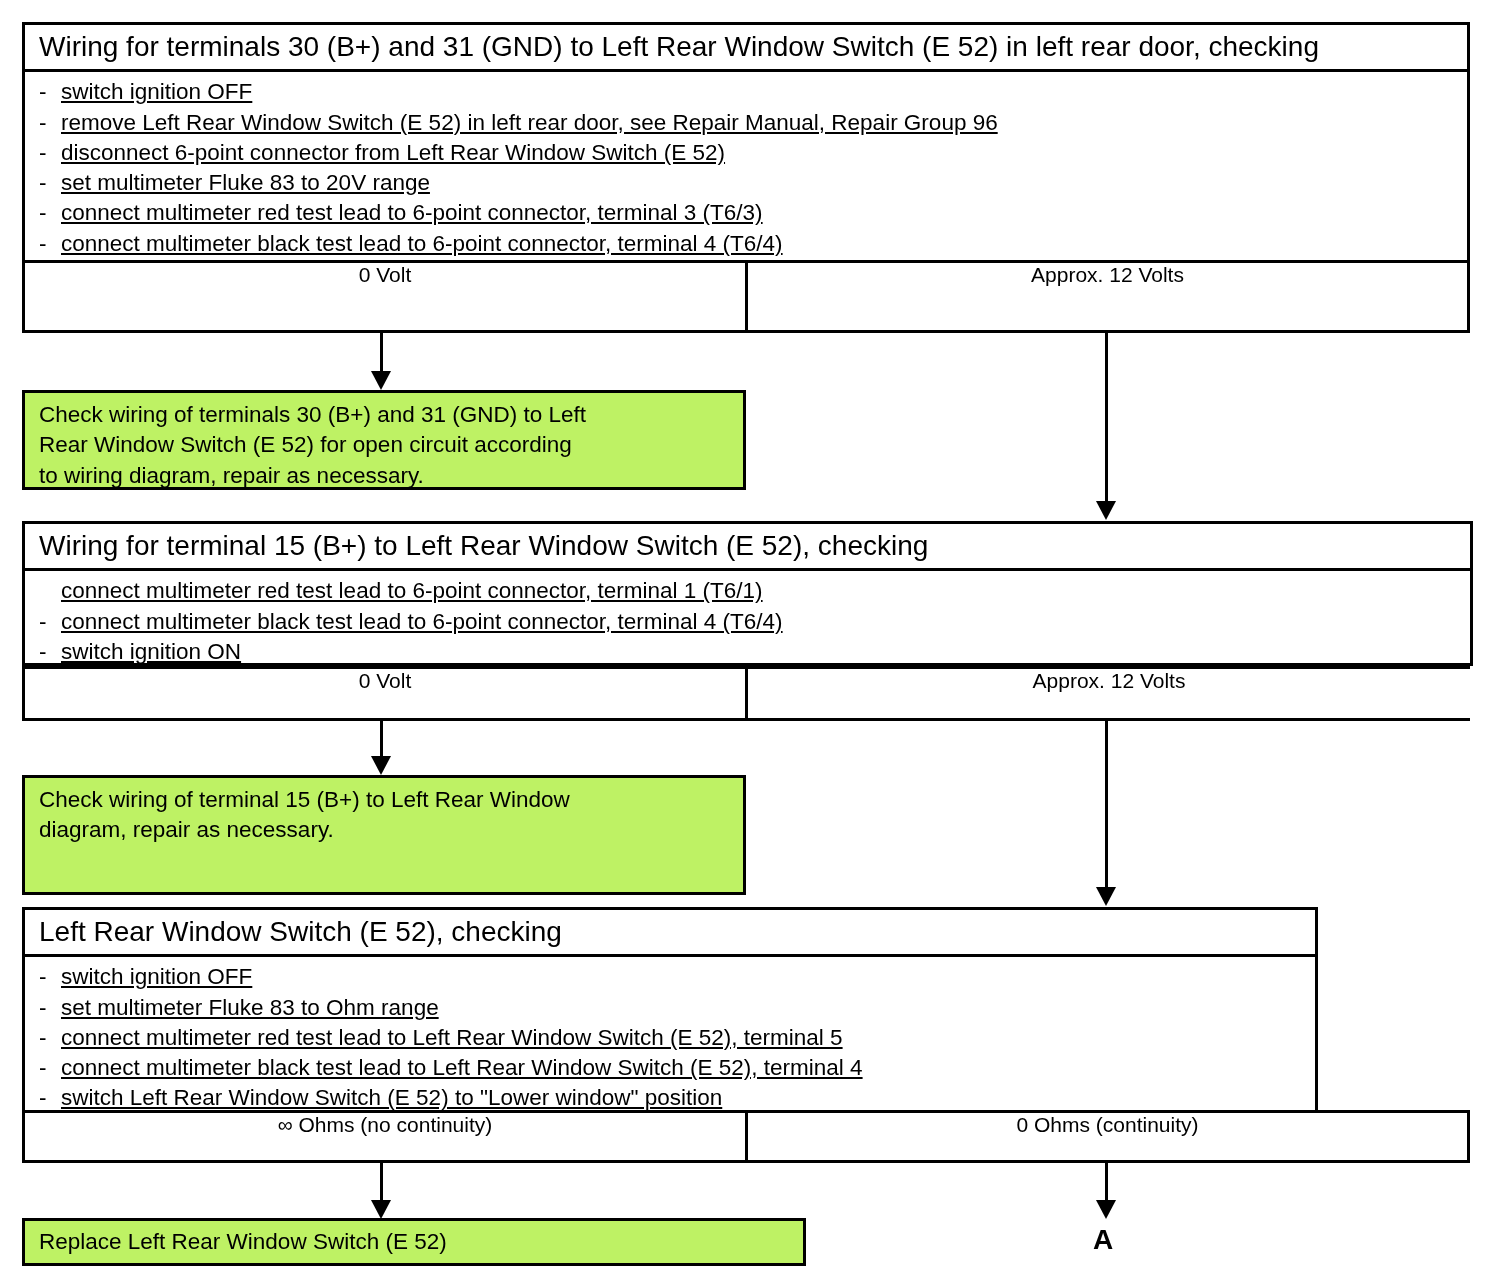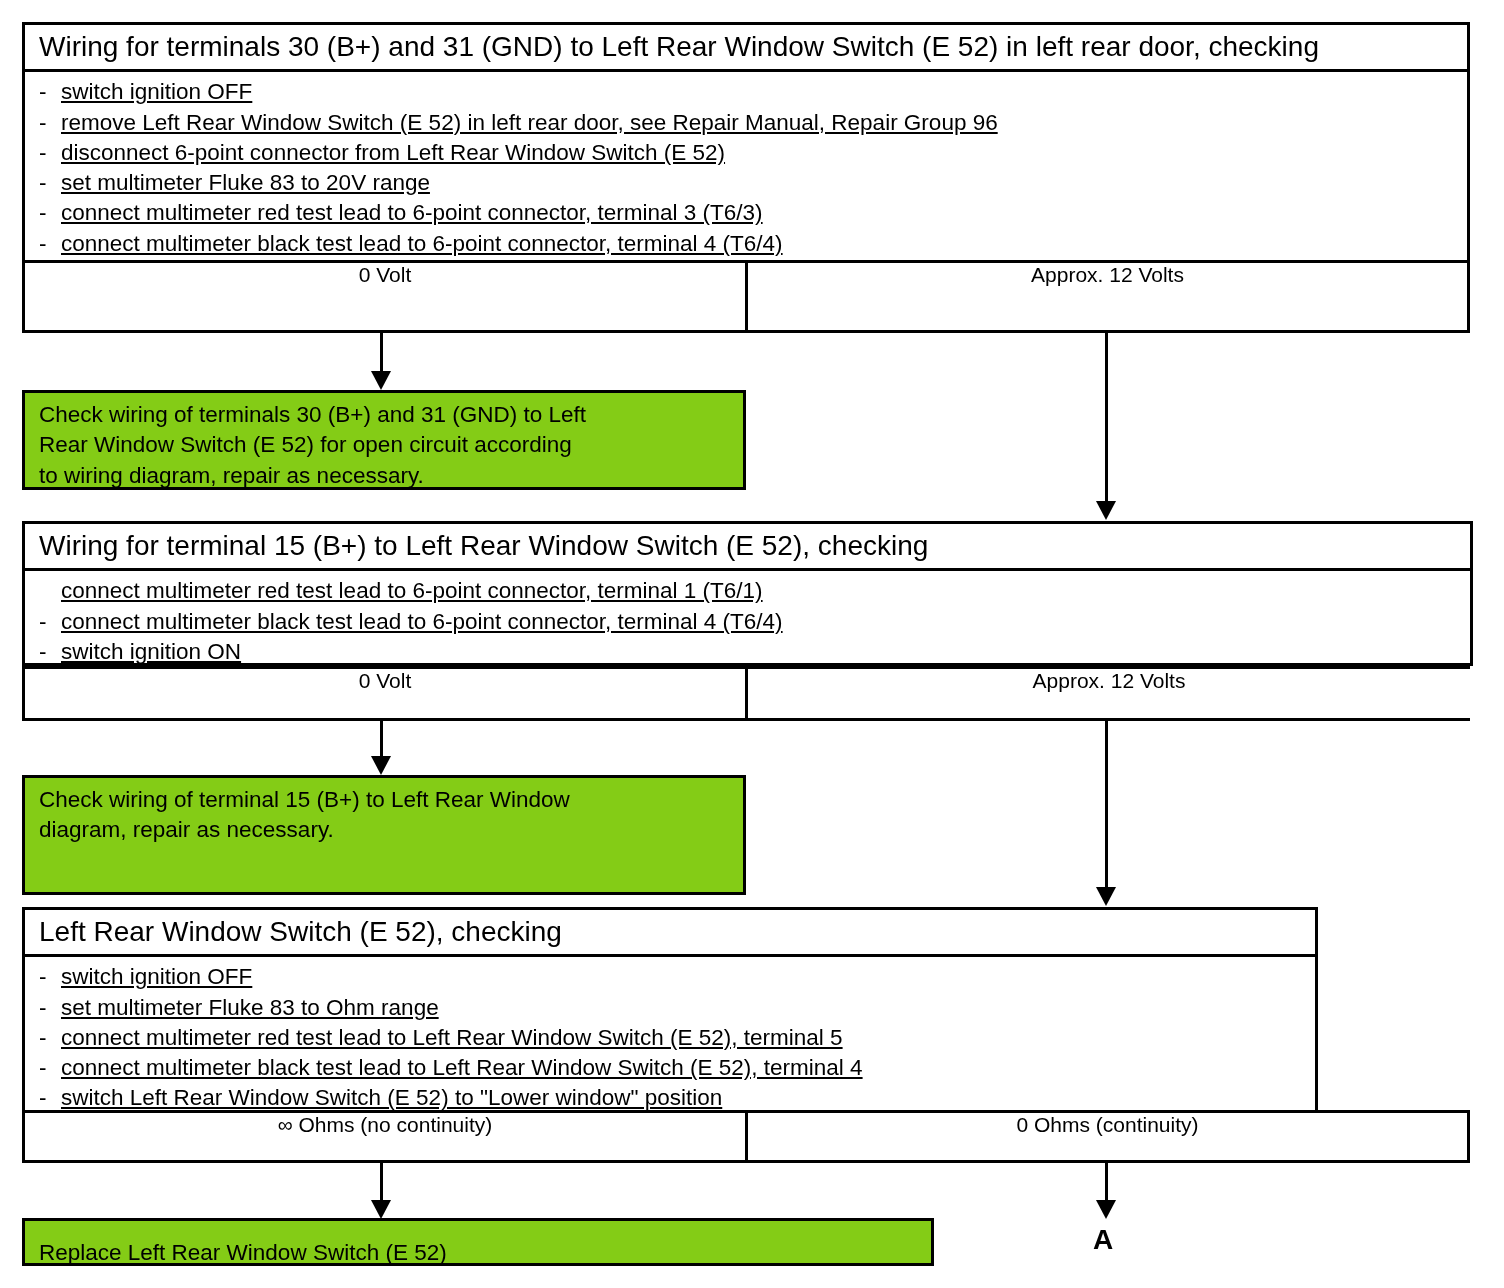--- a/index.html
+++ b/index.html
@@ -78,21 +78,21 @@
     justify-content: center;
     font-size: 21px;
     white-space: nowrap;
   }
 
   
   .textbox {
     position: absolute;
     box-sizing: border-box;
     border: 3px solid #000;
-    background: #84cc16;
+    background: #bef264;
     padding: 7px 12px 8px 14px;
     font-size: 22.5px;
     line-height: 1.355;
   }
   .textbox .ln { display: block; white-space: nowrap; }
 
   
   .arrow {
     position: absolute;
   }
@@ -220,19 +220,19 @@
   <div class="arrow" style="left:380px; top:1163px; width:3px; height:56px;">
     <div class="shaft" style="height:38px;"></div>
     <div class="head" style="top:37px;"></div>
   </div>
 
   <div class="arrow" style="left:1105px; top:1163px; width:3px; height:56px;">
     <div class="shaft" style="height:38px;"></div>
     <div class="head" style="top:37px;"></div>
   </div>
 
-  <div class="textbox" style="left:22px; top:1218px; width:912px; height:48px; padding-top:17px;">
+  <div class="textbox" style="left:22px; top:1218px; width:784px; height:48px; padding-top:6px;">
     <span class="ln">Replace Left Rear Window Switch (E 52)</span>
   </div>
 
   <div class="marker" style="left:1093px; top:1224px;">A</div>
 
 </div>
 
 </body></html>

